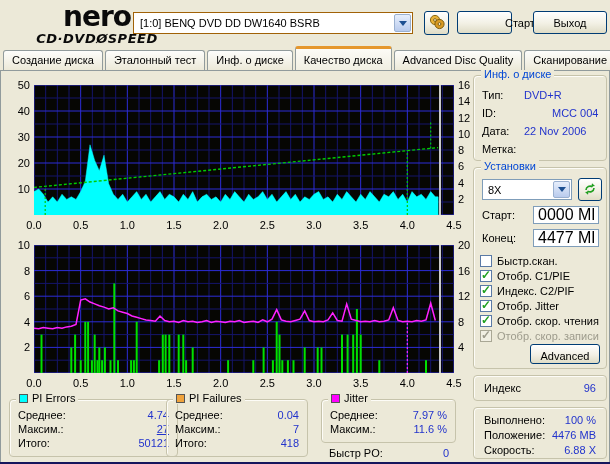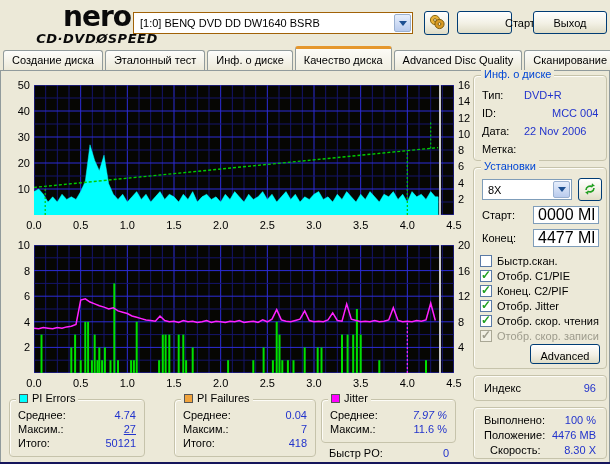--- a/index.html
+++ b/index.html
@@ -340,21 +340,21 @@
           <div class="cb-row" style="top: 86px;">
             <span class="cb"></span>
             <span class="cb-label">Быстр.скан.</span>
           </div>
           <div class="cb-row" style="top: 101px;">
             <span class="cb checked"></span>
             <span class="cb-label">Отобр. C1/PIE</span>
           </div>
           <div class="cb-row" style="top: 116px;">
             <span class="cb checked"></span>
-            <span class="cb-label">Конец. C2/PIF</span>
+            <span class="cb-label">Индекс. C2/PIF</span>
           </div>
           <div class="cb-row" style="top: 131px;">
             <span class="cb checked"></span>
             <span class="cb-label">Отобр. Jitter</span>
           </div>
           <div class="cb-row" style="top: 146px;">
             <span class="cb checked"></span>
             <span class="cb-label">Отобр. скор. чтения</span>
           </div>
           <div class="cb-row" style="top: 161px;">
@@ -369,57 +369,57 @@
       <div class="kv-label" style="left:10px;top:6px;">Индекс</div>
       <div class="kv-value right" style="right:10px;top:6px;">96</div>
     </div>
 
     <div class="panel" style="left:472px;top:336px;width:134px;height:52px;">
       <div id="progress-rows">
           <div class="kv-label" style="left: 10px; top: 6px;">Выполнено:</div>
           <div class="kv-value right" style="right: 10px; top: 6px;">100 %</div>
           <div class="kv-label" style="left: 10px; top: 21px;">Положение:</div>
           <div class="kv-value right" style="right: 10px; top: 21px;">4476 MB</div>
-          <div class="kv-label" style="left: 16px; top: 36px;">Скорость:</div>
-          <div class="kv-value right" style="right: 10px; top: 36px;">8.30 X</div>
+          <div class="kv-label" style="left: 10px; top: 36px;">Скорость:</div>
+          <div class="kv-value right" style="right: 10px; top: 36px;">6.88 X</div>
         </div>
     </div>
 
     <div id="stats">
-        <div class="group" style="left: 8px; top: 328px; width: 136px; height: 58px;">
+        <div class="group" style="left: 8px; top: 328px; width: 169px; height: 58px;">
           <div class="legend">
             <span class="swatch" style="background: rgb(0, 255, 255);"></span>
             <span>PI Errors</span>
           </div>
           <div class="kv-label" style="left: 8px; top: 9px;">Среднее:</div>
           <div class="kv-value right" style="right: 8px; top: 9px;">4.74</div>
           <div class="kv-label" style="left: 8px; top: 23px;">Максим.:</div>
           <div class="kv-value right" style="right: 8px; top: 23px; text-decoration: underline;">27</div>
           <div class="kv-label" style="left: 8px; top: 37px;">Итого:</div>
           <div class="kv-value right" style="right: 8px; top: 37px;">50121</div>
         </div>
-        <div class="group" style="left: 165px; top: 328px; width: 142px; height: 58px; margin-left: 8px;">
+        <div class="group" style="left: 165px; top: 328px; width: 142px; height: 58px;">
           <div class="legend">
             <span class="swatch" style="background: rgb(240, 163, 60);"></span>
             <span>PI Failures</span>
           </div>
           <div class="kv-label" style="left: 8px; top: 9px;">Среднее:</div>
           <div class="kv-value right" style="right: 8px; top: 9px;">0.04</div>
           <div class="kv-label" style="left: 8px; top: 23px;">Максим.:</div>
           <div class="kv-value right" style="right: 8px; top: 23px;">7</div>
           <div class="kv-label" style="left: 8px; top: 37px;">Итого:</div>
           <div class="kv-value right" style="right: 8px; top: 37px;">418</div>
         </div>
         <div class="group" style="left: 320px; top: 328px; width: 135px; height: 44px;">
           <div class="legend">
             <span class="swatch" style="background: rgb(255, 0, 255);"></span>
             <span>Jitter</span>
           </div>
           <div class="kv-label" style="left: 8px; top: 9px;">Среднее:</div>
-          <div class="kv-value right" style="right: 8px; top: 9px; font-style: italic;">7.97 %</div>
+          <div class="kv-value right" style="right: 8px; top: 9px;">7.97 %</div>
           <div class="kv-label" style="left: 8px; top: 23px;">Максим.:</div>
           <div class="kv-value right" style="right: 8px; top: 23px;">11.6 %</div>
         </div>
       </div>
     <div>
       <div class="kv-label" style="left:328px;top:376px;">Быстр PO:</div>
       <div class="kv-value right" style="left:380px;top:376px;width:68px;">0</div>
     </div>
 
   </div>

